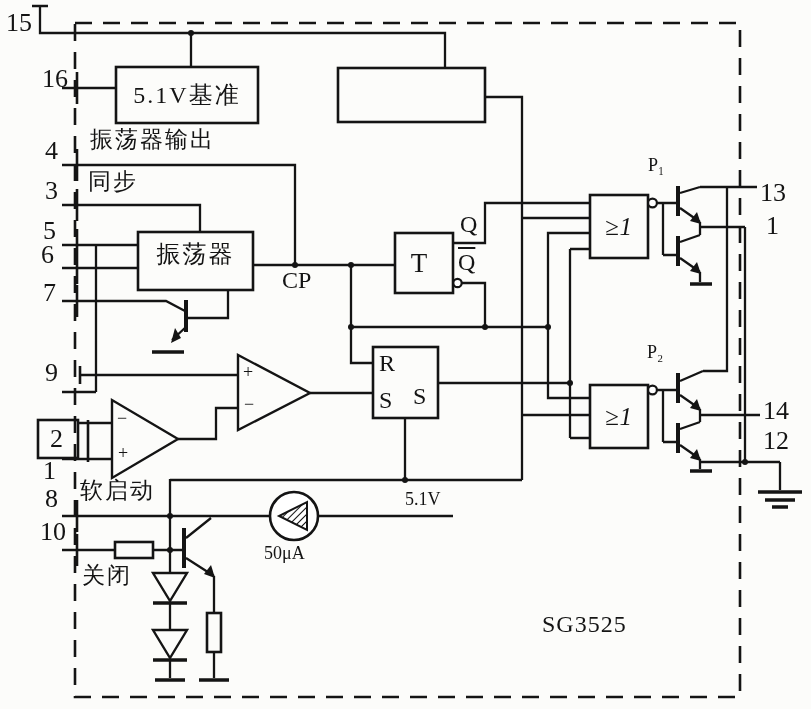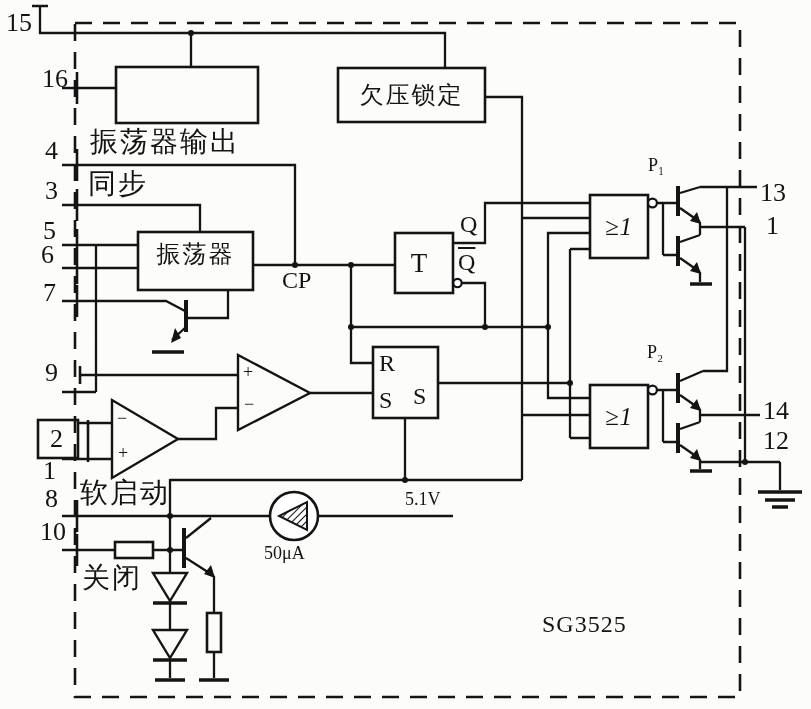--- a/index.html
+++ b/index.html
@@ -7,21 +7,21 @@
   body {
     width:811px; height:709px; position:relative; overflow:hidden;
     background:var(--bg);
     font-family:"Liberation Serif","DejaVu Serif",serif;
     color:var(--ink);
   }
   #stage { position:absolute; inset:0; }
   svg.wires { position:absolute; left:0; top:0; }
   .lbl { position:absolute; line-height:1; white-space:nowrap; color:var(--ink);font-family:Liberation Serif, serif; }
   .pin { font-size:26px; }
-  .cn  { font-size:28px; letter-spacing:2px; }
+  .cn  { font-size:23px; letter-spacing:2px; }
   .sig { font-size:24px; }
   .block-label { position:absolute; display:flex; align-items:center; justify-content:center;
                  font-size:24px; letter-spacing:2px; }
   .gate { font-size:25px; font-style:italic; letter-spacing:1px; }
   .overline { text-decoration:overline; }
   .small-sub { font-size:18px;text-align:center; }
 </style>
 </head>
 <body>
 
@@ -152,21 +152,21 @@
       <circle cx="485" cy="327" r="3"></circle>
       <circle cx="548" cy="327" r="3"></circle>
       <circle cx="570" cy="383" r="3"></circle>
       <circle cx="405" cy="480" r="3"></circle>
       <circle cx="170" cy="516" r="3"></circle>
       <circle cx="170" cy="550" r="3"></circle>
       <circle cx="745" cy="462" r="3"></circle>
     </g>
   </svg>
 
-  <div class="block-label" style="left:338px;top:68px;width:147px;height:54px">欠压锁定</div>
+  <div class="block-label" style="left:116px;top:67px;width:142px;height:56px">5.1V基准</div>
   <div class="block-label" style="left:138px;top:232px;width:115px;height:44px">振荡器</div>
   <div class="block-label" style="left:395px;top:233px;width:50px;height:60px;font-size:27px">T</div>
   <div class="lbl sig" style="left:379px;top:351px">R</div>
   <div class="lbl sig" style="left:379px;top:388px">S</div>
   <div class="lbl sig" style="left:413px;top:384px">S</div>
   <div class="block-label gate" style="left:590px;top:195px;width:58px;height:63px">≥1</div>
   <div class="block-label gate" style="left:590px;top:385px;width:58px;height:63px">≥1</div>
 
   <div class="lbl pin" style="left:6px;top:10px">15</div>
   <div class="lbl pin" style="left:42px;top:66px">16</div>

